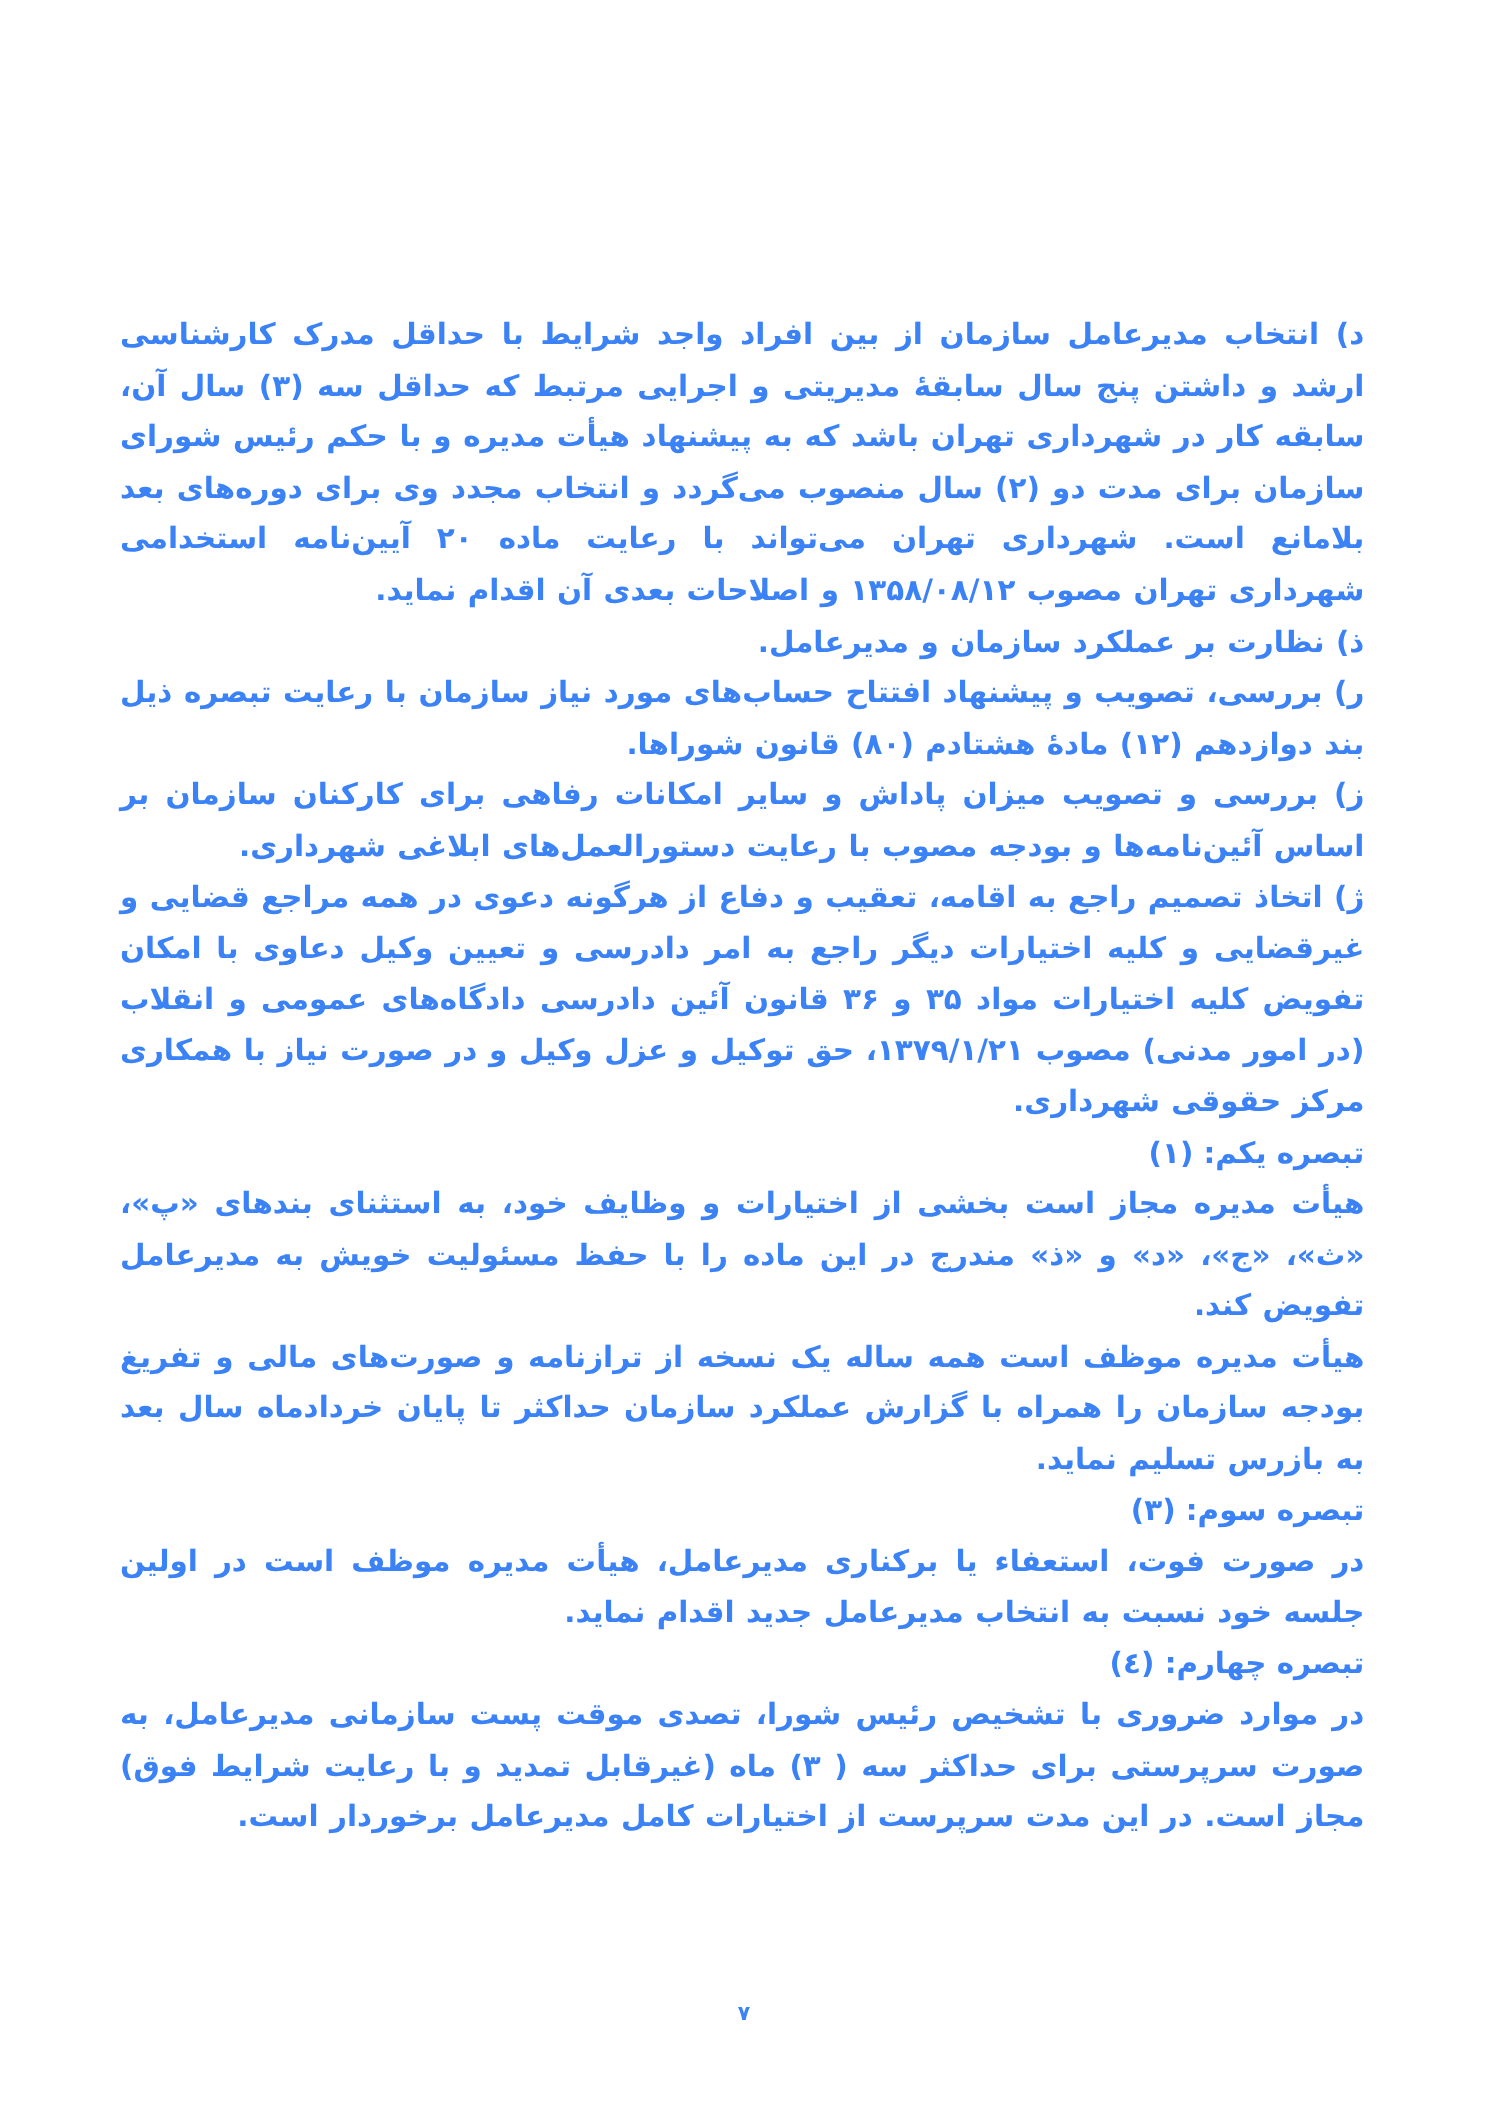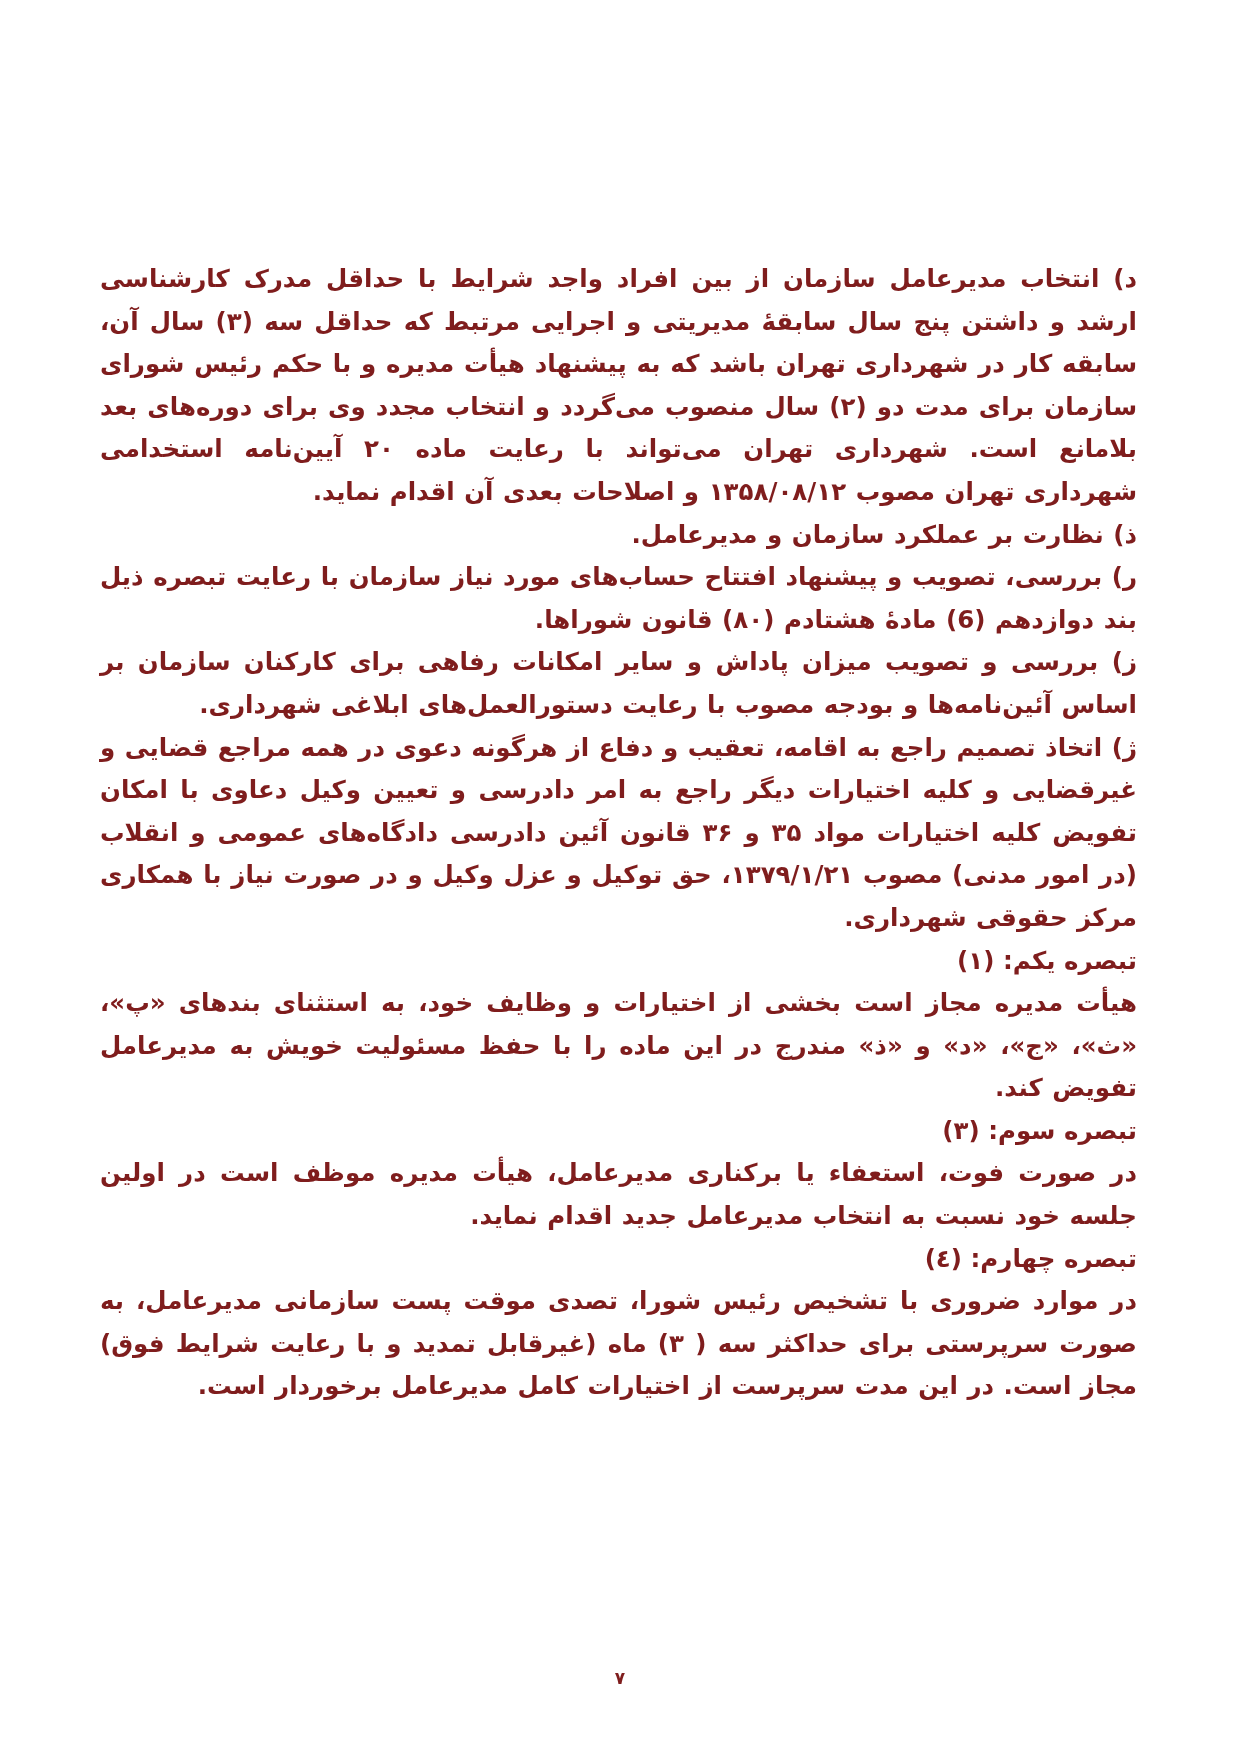--- a/index.html
+++ b/index.html
@@ -8,21 +8,21 @@
     background: #ffffff;
   }
   .page {
     position: relative;
     width: 1240px;
     height: 1755px;
     background: #ffffff;
     overflow: hidden;
     direction: rtl;
     font-family: "DejaVu Sans", sans-serif;
-    color: #7f1d1d;
+    color: #3b82f6;
   }
   .content {
     position: absolute;
     top: 258px;
     right: 103px;
     width: 1037px;
   }
   .para {
     margin: 0;
     padding: 0;
@@ -52,24 +52,25 @@
     direction: rtl;
   }
 </style>
 </head>
 <body>
 
 <div class="page">
   <div class="content">
     <p class="para">د) انتخاب مدیرعامل سازمان از بین افراد واجد شرایط با حداقل مدرک کارشناسی ارشد و داشتن پنج سال سابقهٔ مدیریتی و اجرایی مرتبط که حداقل سه (۳) سال آن، سابقه کار در شهرداری تهران باشد که به پیشنهاد هیأت مدیره و با حکم رئیس شورای سازمان برای مدت دو (۲) سال منصوب می‌گردد و انتخاب مجدد وی برای دوره‌های بعد بلامانع است. شهرداری تهران می‌تواند با رعایت ماده ۲۰ آیین‌نامه استخدامی شهرداری تهران مصوب ۱۳۵۸/۰۸/۱۲ و اصلاحات بعدی آن اقدام نماید.</p>
     <p class="para">ذ) نظارت بر عملکرد سازمان و مدیرعامل.</p>
-    <p class="para">ر) بررسی، تصویب و پیشنهاد افتتاح حساب‌های مورد نیاز سازمان با رعایت تبصره ذیل بند دوازدهم (6) مادهٔ هشتادم (۸۰) قانون شوراها.</p>
+    <p class="para">ر) بررسی، تصویب و پیشنهاد افتتاح حساب‌های مورد نیاز سازمان با رعایت تبصره ذیل بند دوازدهم (۱۲) مادهٔ هشتادم (۸۰) قانون شوراها.</p>
     <p class="para">ز) بررسی و تصویب میزان پاداش و سایر امکانات رفاهی برای کارکنان سازمان بر اساس آئین‌نامه‌ها و بودجه مصوب با رعایت دستورالعمل‌های ابلاغی شهرداری.</p>
     <p class="para">ژ) اتخاذ تصمیم راجع به اقامه، تعقیب و دفاع از هرگونه دعوی در همه مراجع قضایی و غیرقضایی و کلیه اختیارات دیگر راجع به امر دادرسی و تعیین وکیل دعاوی با امکان تفویض کلیه اختیارات مواد ۳۵ و ۳۶ قانون آئین دادرسی دادگاه‌های عمومی و انقلاب (در امور مدنی) مصوب ۱۳۷۹/۱/۲۱، حق توکیل و عزل وکیل و در صورت نیاز با همکاری مرکز حقوقی شهرداری.</p>
     <p class="note-heading">تبصره یکم: (۱)</p>
     <p class="para">هیأت مدیره مجاز است بخشی از اختیارات و وظایف خود، به استثنای بندهای «پ»، «ث»، «ج»، «د» و «ذ» مندرج در این ماده را با حفظ مسئولیت خویش به مدیرعامل تفویض کند.</p>
+    <p class="para">هیأت مدیره موظف است همه ساله یک نسخه از ترازنامه و صورت‌های مالی و تفریغ بودجه سازمان را همراه با گزارش عملکرد سازمان حداکثر تا پایان خردادماه سال بعد به بازرس تسلیم نماید.</p>
     <p class="note-heading">تبصره سوم: (۳)</p>
     <p class="para">در صورت فوت، استعفاء یا برکناری مدیرعامل، هیأت مدیره موظف است در اولین جلسه خود نسبت به انتخاب مدیرعامل جدید اقدام نماید.</p>
     <p class="note-heading">تبصره چهارم: (٤)</p>
     <p class="para">در موارد ضروری با تشخیص رئیس شورا، تصدی موقت پست سازمانی مدیرعامل، به صورت سرپرستی برای حداکثر سه ( ۳) ماه (غیرقابل تمدید و با رعایت شرایط فوق) مجاز است. در این مدت سرپرست از اختیارات کامل مدیرعامل برخوردار است.</p>
   </div>
   <div class="footer">۷</div>
 </div>
 
 </body></html>

